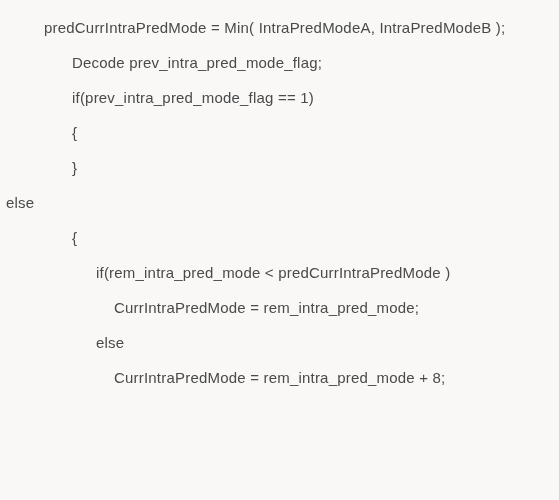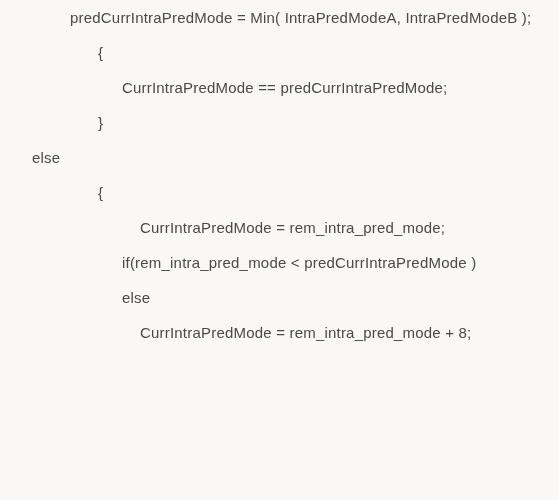--- a/index.html
+++ b/index.html
@@ -8,40 +8,41 @@
       background: #f9f8f7;
       font-family: "Helvetica Neue", Helvetica, Arial, sans-serif;
       font-size: 15px;
       color: #4a4a4a;
       width: 559px;
       height: 500px;
       overflow: hidden;
       letter-spacing: 0.2px;
     }
     .code-block {
+      padding-top: 10px;
       line-height: 1.4;
-      margin-left: 26px;
     }
     .line {
       white-space: pre;
       padding: 7px 0;
     }
     .indent-1 { padding-left: 44px; }
     .indent-2 { padding-left: 72px; }
     .indent-3 { padding-left: 96px; }
     .indent-4 { padding-left: 114px; }
     .else-line { padding-left: 6px; }
   </style>
 </head>
 <body>
 
 <div class="code-block">
   <div class="line indent-1">predCurrIntraPredMode = Min( IntraPredModeA, IntraPredModeB );</div>
+  <div class="line indent-2">Decode prev_intra_pred_mode_flag;</div>
+  <div class="line indent-2">if(prev_intra_pred_mode_flag == 1)</div>
   <div class="line indent-2">{</div>
-  <div class="line indent-3">CurrIntraPredMode == predCurrIntraPredMode;</div>
   <div class="line indent-2">}</div>
   <div class="line else-line">else</div>
   <div class="line indent-2">{</div>
+  <div class="line indent-3">if(rem_intra_pred_mode &lt; predCurrIntraPredMode )</div>
   <div class="line indent-4">CurrIntraPredMode = rem_intra_pred_mode;</div>
-  <div class="line indent-3">if(rem_intra_pred_mode &lt; predCurrIntraPredMode )</div>
   <div class="line indent-3">else</div>
   <div class="line indent-4">CurrIntraPredMode = rem_intra_pred_mode + 8;</div>
 </div>
 
 </body></html>

